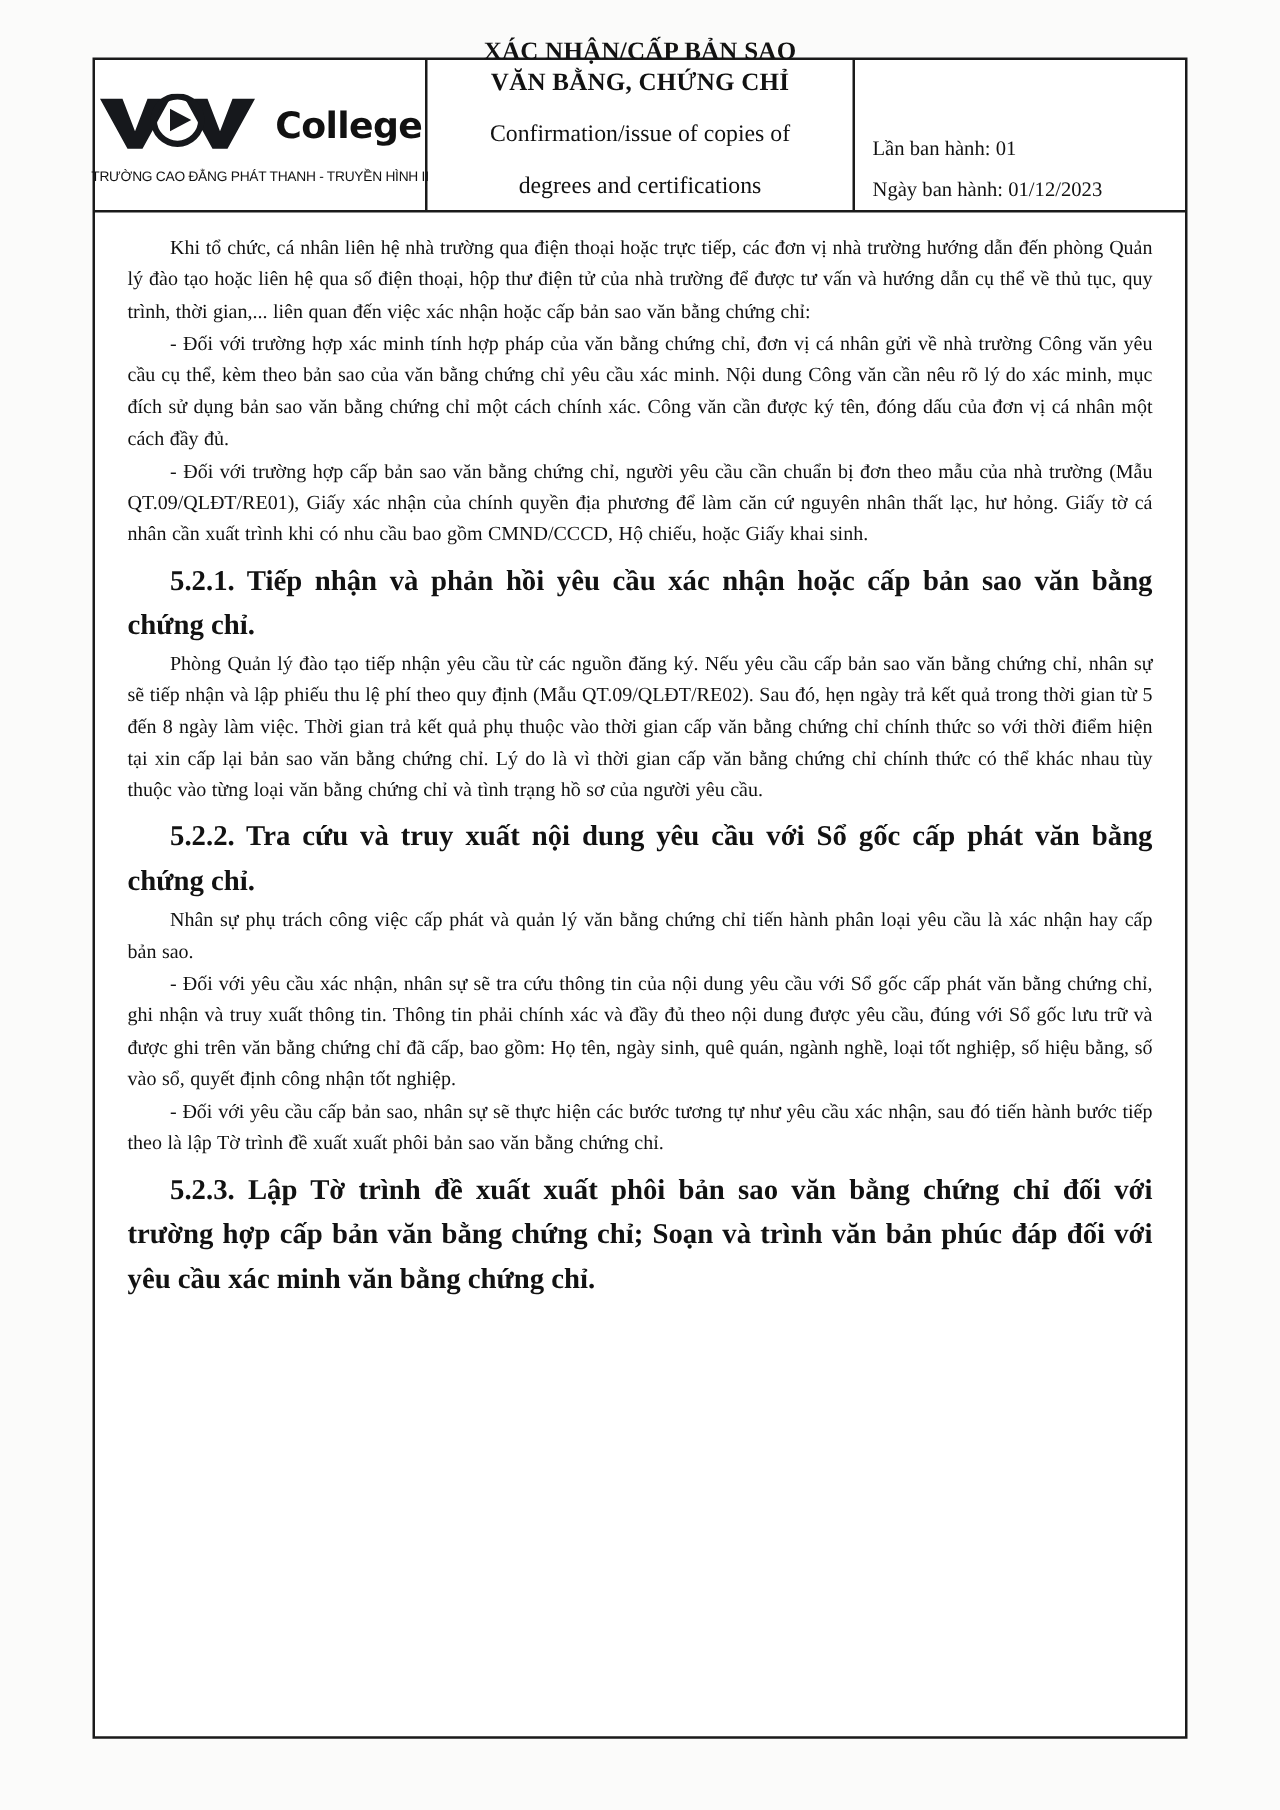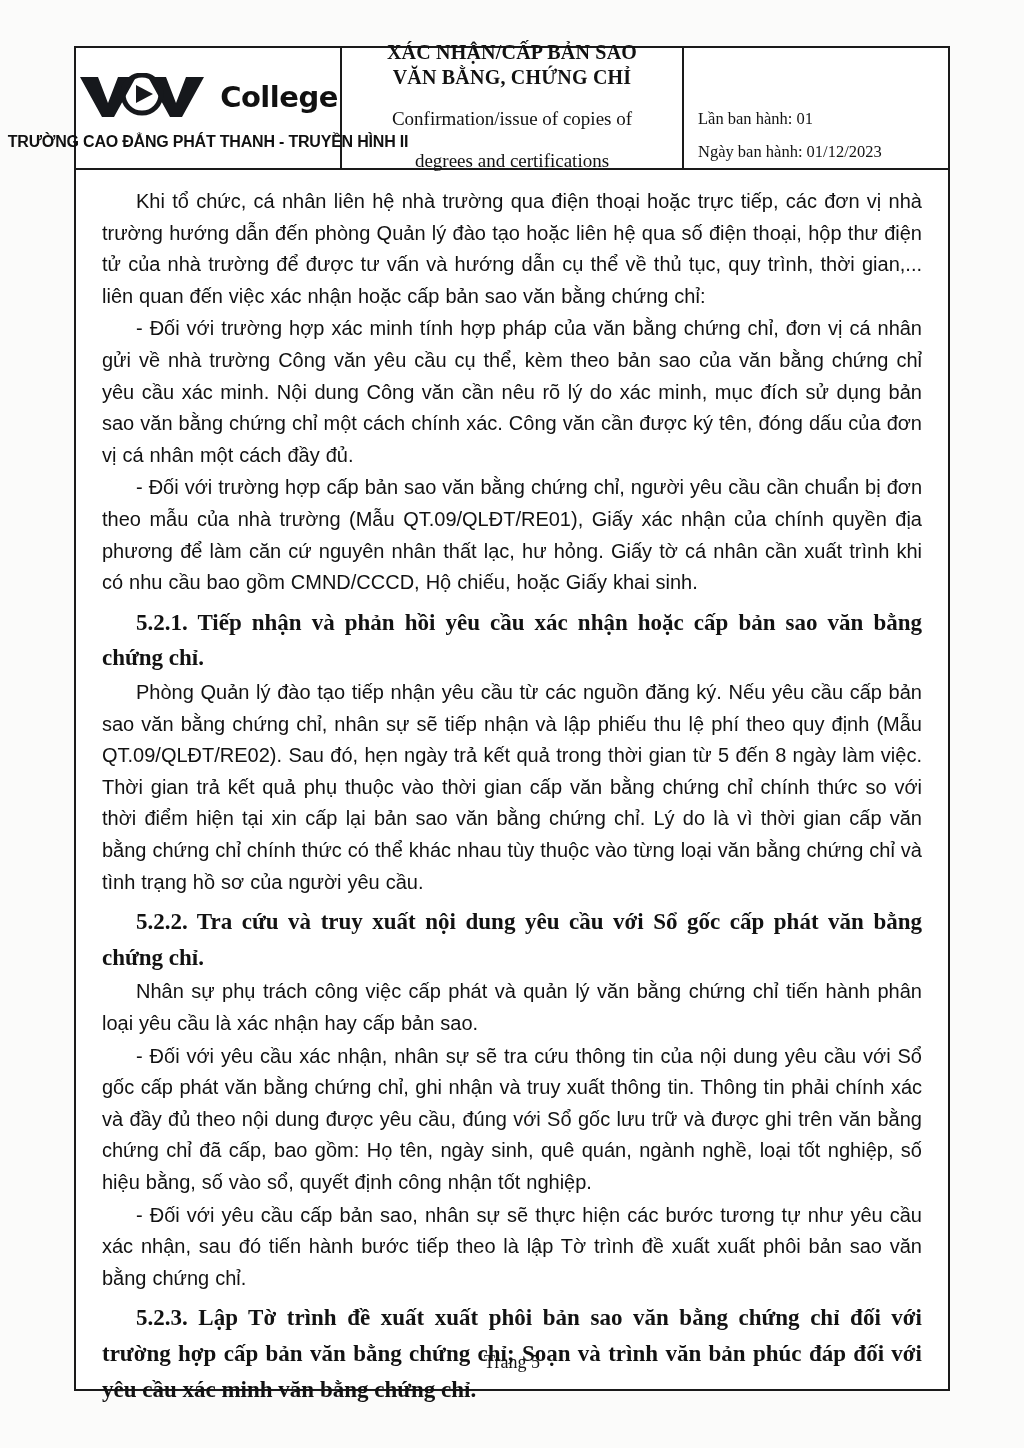--- a/index.html
+++ b/index.html
@@ -63,35 +63,35 @@
     font-family: "DejaVu Sans", sans-serif;
     font-weight: bold;
     font-size: 29px;
     letter-spacing: -0.5px;
     color: #111;
     line-height: 1;
     margin-left: 2px;
   }
   .logo-sub {
     font-family: "Liberation Sans", sans-serif;
-    font-size: 16px;
-    font-weight: bold;
+    font-size: 11px;
+    font-weight: normal;
     letter-spacing: -0.2px;
     color: #111;
     margin-top: 7px;
     white-space: nowrap;
   }
   .hdr-center {
     flex: 1;
     border-right: 2px solid #1a1a1a;
     box-sizing: border-box;
     display: flex;
     flex-direction: column;
     align-items: center;
-    justify-content: center;
+    justify-content: flex-end;
     padding: 4px 8px 6px;
     text-align: center;
   }
   .hdr-center .vi1, .hdr-center .vi2 {
     font-family: "Liberation Serif", serif;
     font-weight: bold;
     font-size: 20px;
     line-height: 1.25;
     letter-spacing: 0.2px;
   }
@@ -124,22 +124,22 @@
     position: relative;
   }
   h2.section {
     font-family: "Liberation Serif", serif;
     font-size: 21.5px;
     font-weight: bold;
     margin: 2px 0 4px 26px;
     letter-spacing: 0.2px;
   }
   p.para {
-    font-family: Liberation Sans, sans-serif;
-    font-size: 20px;
+    font-family: Liberation Serif, serif;
+    font-size: 16px;
     line-height: 1.58;
     text-align: justify;
     margin: 0 0 1px 0;
     text-indent: 34px;
     word-spacing: 0.4px;
   }
   p.sub {
     font-family: "Liberation Serif", serif;
     font-size: 23px;
     font-weight: bold;
@@ -204,17 +204,14 @@
       <p class="para">Phòng Quản lý đào tạo tiếp nhận yêu cầu từ các nguồn đăng ký. Nếu yêu cầu cấp bản sao văn bằng chứng chỉ, nhân sự sẽ tiếp nhận và lập phiếu thu lệ phí theo quy định (Mẫu QT.09/QLĐT/RE02). Sau đó, hẹn ngày trả kết quả trong thời gian từ 5 đến 8 ngày làm việc. Thời gian trả kết quả phụ thuộc vào thời gian cấp văn bằng chứng chỉ chính thức so với thời điểm hiện tại xin cấp lại bản sao văn bằng chứng chỉ. Lý do là vì thời gian cấp văn bằng chứng chỉ chính thức có thể khác nhau tùy thuộc vào từng loại văn bằng chứng chỉ và tình trạng hồ sơ của người yêu cầu.</p>
 
       <p class="sub">5.2.2. Tra cứu và truy xuất nội dung yêu cầu với Sổ gốc cấp phát văn bằng chứng chỉ.</p>
       <p class="para">Nhân sự phụ trách công việc cấp phát và quản lý văn bằng chứng chỉ tiến hành phân loại yêu cầu là xác nhận hay cấp bản sao.</p>
       <p class="para">- Đối với yêu cầu xác nhận, nhân sự sẽ tra cứu thông tin của nội dung yêu cầu với Sổ gốc cấp phát văn bằng chứng chỉ, ghi nhận và truy xuất thông tin. Thông tin phải chính xác và đầy đủ theo nội dung được yêu cầu, đúng với Sổ gốc lưu trữ và được ghi trên văn bằng chứng chỉ đã cấp, bao gồm: Họ tên, ngày sinh, quê quán, ngành nghề, loại tốt nghiệp, số hiệu bằng, số vào sổ, quyết định công nhận tốt nghiệp.</p>
       <p class="para">- Đối với yêu cầu cấp bản sao, nhân sự sẽ thực hiện các bước tương tự như yêu cầu xác nhận, sau đó tiến hành bước tiếp theo là lập Tờ trình đề xuất xuất phôi bản sao văn bằng chứng chỉ.</p>
 
       <p class="sub">5.2.3. Lập Tờ trình đề xuất xuất phôi bản sao văn bằng chứng chỉ đối với trường hợp cấp bản văn bằng chứng chỉ; Soạn và trình văn bản phúc đáp đối với yêu cầu xác minh văn bằng chứng chỉ.</p>
     </div>
 
-    <div class="footer">
-      <span>Trang 5</span>
-    </div>
   </div>
 </div>
 
 </body></html>

